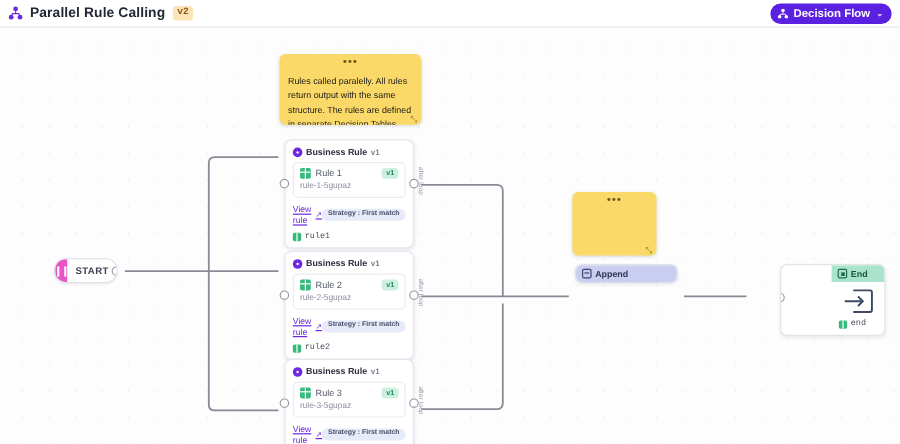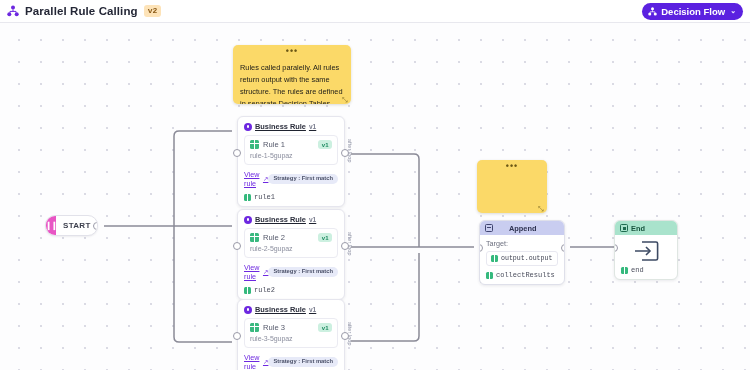--- a/index.html
+++ b/index.html
@@ -113,21 +113,21 @@
 
   
   .br-node {
     width: 108px;
     background: #ffffff;
     border: 1px solid #e6e6ee;
     border-radius: 6px;
     box-shadow: 0 1px 3px rgba(30,30,60,.09);
     padding: 5px 6px 5px 6px;
   }
-  .br-head { display: flex; align-items: center; gap: 3px; margin-bottom: 4px; text-decoration: underline; }
+  .br-head { display: flex; align-items: flex-end; gap: 3px; margin-bottom: 4px; }
   .br-head .gear {
     width: 8px; height: 8px; border-radius: 50%;
     background: #6d28e0; flex: none;
     display: flex; align-items: center; justify-content: center;
   }
   .br-head .gear i {
     width: 2.6px; height: 2.6px; border-radius: 50%;
     background: #ffffff; display: block; font-style: normal;
   }
   .br-type { font-size: 7.4px; font-weight: 700; color: #2c2f3d; }
@@ -213,21 +213,21 @@
     left: 479px; top: 197px; width: 86px;
     background: #ffffff;
     border: 1px solid #dfe0ea;
     border-radius: 6px;
     box-shadow: 0 1px 3px rgba(30,30,60,.09);
     overflow: hidden;
   }
   .ap-head {
     background: #c9cdf0;
     height: 14px;
-    display: flex; align-items: center; gap: 16px;
+    display: flex; align-items: center; gap: 3px;
     padding: 0 5px;
   }
   .ap-ico {
     width: 8px; height: 8px; border: 1.1px solid #3f4470;
     border-radius: 1.5px; flex: none; position: relative;
   }
   .ap-ico::after {
     content: ""; position: absolute; left: 1px; right: 1px; top: 2.2px;
     height: 1px; background: #3f4470;
   }
@@ -238,26 +238,27 @@
     border: 1px solid #e8e8f0; border-radius: 3px;
     background: #ffffff;
     padding: 3px 4px;
     display: flex; align-items: center; gap: 3px;
   }
   .ap-field .out-name { font-size: 6.6px; color: #3f4251; }
   .ap-out { display: flex; align-items: center; gap: 3px; margin-top: 5px; }
 
   
   .end-node {
-    left: 614px; top: 197px; width: 64px;
+    left: 650px; top: 197px; width: 88px;
     background: #ffffff;
     border: 1px solid #dfe6e2;
     border-radius: 6px;
     box-shadow: 0 1px 3px rgba(30,30,60,.09);
     overflow: hidden;
+    padding-left: 42px;
   }
   .end-head {
     background: #a9e3cc;
     height: 14px;
     display: flex; align-items: center; gap: 3px;
     padding: 0 5px;
   }
   .end-hico {
     width: 8px; height: 8px; border: 1.1px solid #1e6b4f;
     border-radius: 1.5px; flex: none; position: relative;
@@ -435,31 +436,20 @@
     <div class="port" style="left:-5px; top:32px;"></div>
     <div class="port" style="right:-5px; top:32px;"></div>
     <span class="vlabel" style="left:115px; top:22px;">after loop</span>
   </div>
 
   <div class="node append-node">
     <div class="ap-head">
       <span class="ap-ico"></span>
       <span class="ap-title">Append</span>
     </div>
-    <div class="ap-body">
-      <div class="ap-label">Target:</div>
-      <div class="ap-field">
-        <span class="out-sq"></span>
-        <span class="out-name">output.output</span>
-      </div>
-      <div class="ap-out">
-        <span class="out-sq"></span>
-        <span class="out-name">collectResults</span>
-      </div>
-    </div>
     <div class="port" style="left:-5px; top:23px;"></div>
     <div class="port" style="right:-5px; top:23px;"></div>
   </div>
 
   <div class="node end-node">
     <div class="end-head">
       <span class="end-hico"></span>
       <span class="end-title">End</span>
     </div>
     <div class="end-body">

